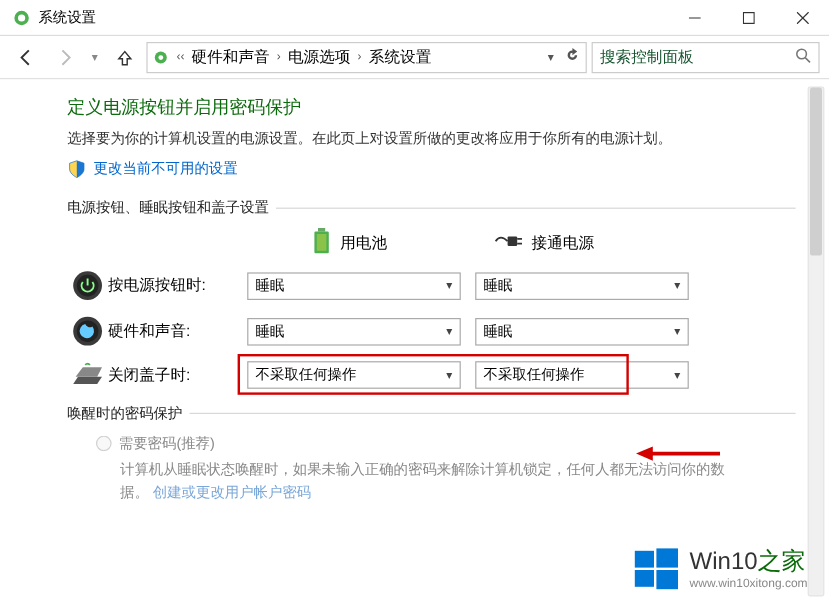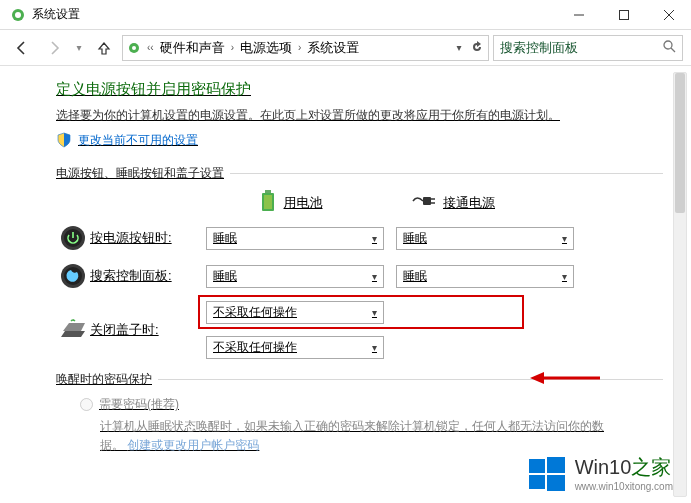--- a/index.html
+++ b/index.html
@@ -22,45 +22,45 @@
   .bc-sep { padding: 0 4px; color: #555; font-size: 10px; }
   .bc-item { padding: 0 2px; font-size: 13px; }
   .bc-spacer { flex: 1; }
   .bc-right { display: flex; align-items: center; }
   .bc-dd { width: 18px; text-align: center; color: #555; font-size: 10px; }
   .searchbox { width: 190px; height: 26px; border: 1px solid #ccc; display: flex; align-items: center; padding: 0 6px; color: #14532d; }
   .searchbox .ph { flex: 1; font-size: 13px; }
   .searchbox .sicon { color: #777; }
 
   
-  .content { position: relative; height: calc(503px - 30px - 36px); padding: 14px 0 0 56px; overflow: hidden; text-decoration: underline; }
+  .content { position: relative; height: calc(503px - 30px - 36px); padding: 14px 0 0 56px; overflow: hidden; }
   .scrollbar { position: absolute; right: 4px; top: 6px; bottom: 6px; width: 14px; background: #f0f0f0; border: 1px solid #e3e3e3; border-radius: 2px; }
   .scrollbar .thumb { position: absolute; left: 1px; right: 1px; top: 0; height: 140px; background: #cfcfcf; border-radius: 2px; }
 
   .h1 { color: #0b6a0b; font-size: 15px; margin-bottom: 8px; }
   .desc { font-size: 12px; color: #333; margin-bottom: 8px; }
-  .link-row { display: flex; gap: 6px; margin-bottom: 16px; }
+  .link-row { display: flex; align-items: center; gap: 6px; margin-bottom: 16px; }
   .shield { width: 16px; height: 16px; }
   .link { color: #0066cc; font-size: 12px; }
 
   .section-head { display: flex; align-items: center; margin: 6px 0 8px 0; }
   .section-head .lbl { font-size: 12px; color: #222; padding-right: 6px; }
   .section-head .line { flex: 1; height: 1px; background: #d8d8d8; margin-right: 28px; }
 
   .col-headers { display: flex; margin-left: 160px; gap: 12px; margin-bottom: 10px; }
   .col-head { width: 150px; display: flex; align-items: center; gap: 8px; justify-content: center; }
   .col-head .txt { font-size: 13px; }
 
   .row { display: flex; align-items: center; margin-bottom: 12px; }
   .row .icon { width: 34px; display: flex; justify-content: center; }
   .row .rlabel { width: 116px; font-size: 13px; }
   .row .selects { display: flex; gap: 12px; }
   .sel { width: 178px; height: 23px; border: 1px solid #aaa; background: #fff; display: flex; align-items: center; padding: 0 6px; font-size: 12px; justify-content: space-between; }
   .sel .arrow { font-size: 10px; color: #444; }
-  .row.highlight .selects { position: relative; flex-direction: column; }
+  .row.highlight .selects { position: relative; }
   .highlight-box { position: absolute; left: -8px; top: -6px; width: 326px; height: 34px; border: 2px solid #d40000; pointer-events: none; }
 
   .red-arrow { position: absolute; left: 530px; top: 302px; }
 
   .radio-row { display: flex; align-items: center; gap: 6px; margin: 4px 0 4px 24px; color: #888; }
   .radio-row input { margin: 0; }
   .indent-text { margin-left: 44px; font-size: 12px; color: #888; line-height: 1.6; max-width: 520px; }
   .indent-text .link2 { color: #7aa7d8; }
 
   
@@ -216,21 +216,21 @@
   </div>
 
   <div class="row">
     <span class="icon">
       <svg width="26" height="26" viewBox="0 0 26 26">
           <circle cx="13" cy="13" r="12" fill="#3a3a3a"></circle>
           <circle cx="13" cy="13" r="9" fill="#222"></circle>
           <path d="M17 9 A6 6 0 1 1 11 7 A4 4 0 0 0 17 9 Z" fill="#6cf"></path>
         </svg>
     </span>
-    <span class="rlabel">搜索控制面板:</span>
+    <span class="rlabel">硬件和声音:</span>
     <div class="selects">
       <div class="sel">
           <span>睡眠</span>
           <span class="arrow">▾</span>
         </div>
       <div class="sel">
           <span>睡眠</span>
           <span class="arrow">▾</span>
         </div>
     </div>

